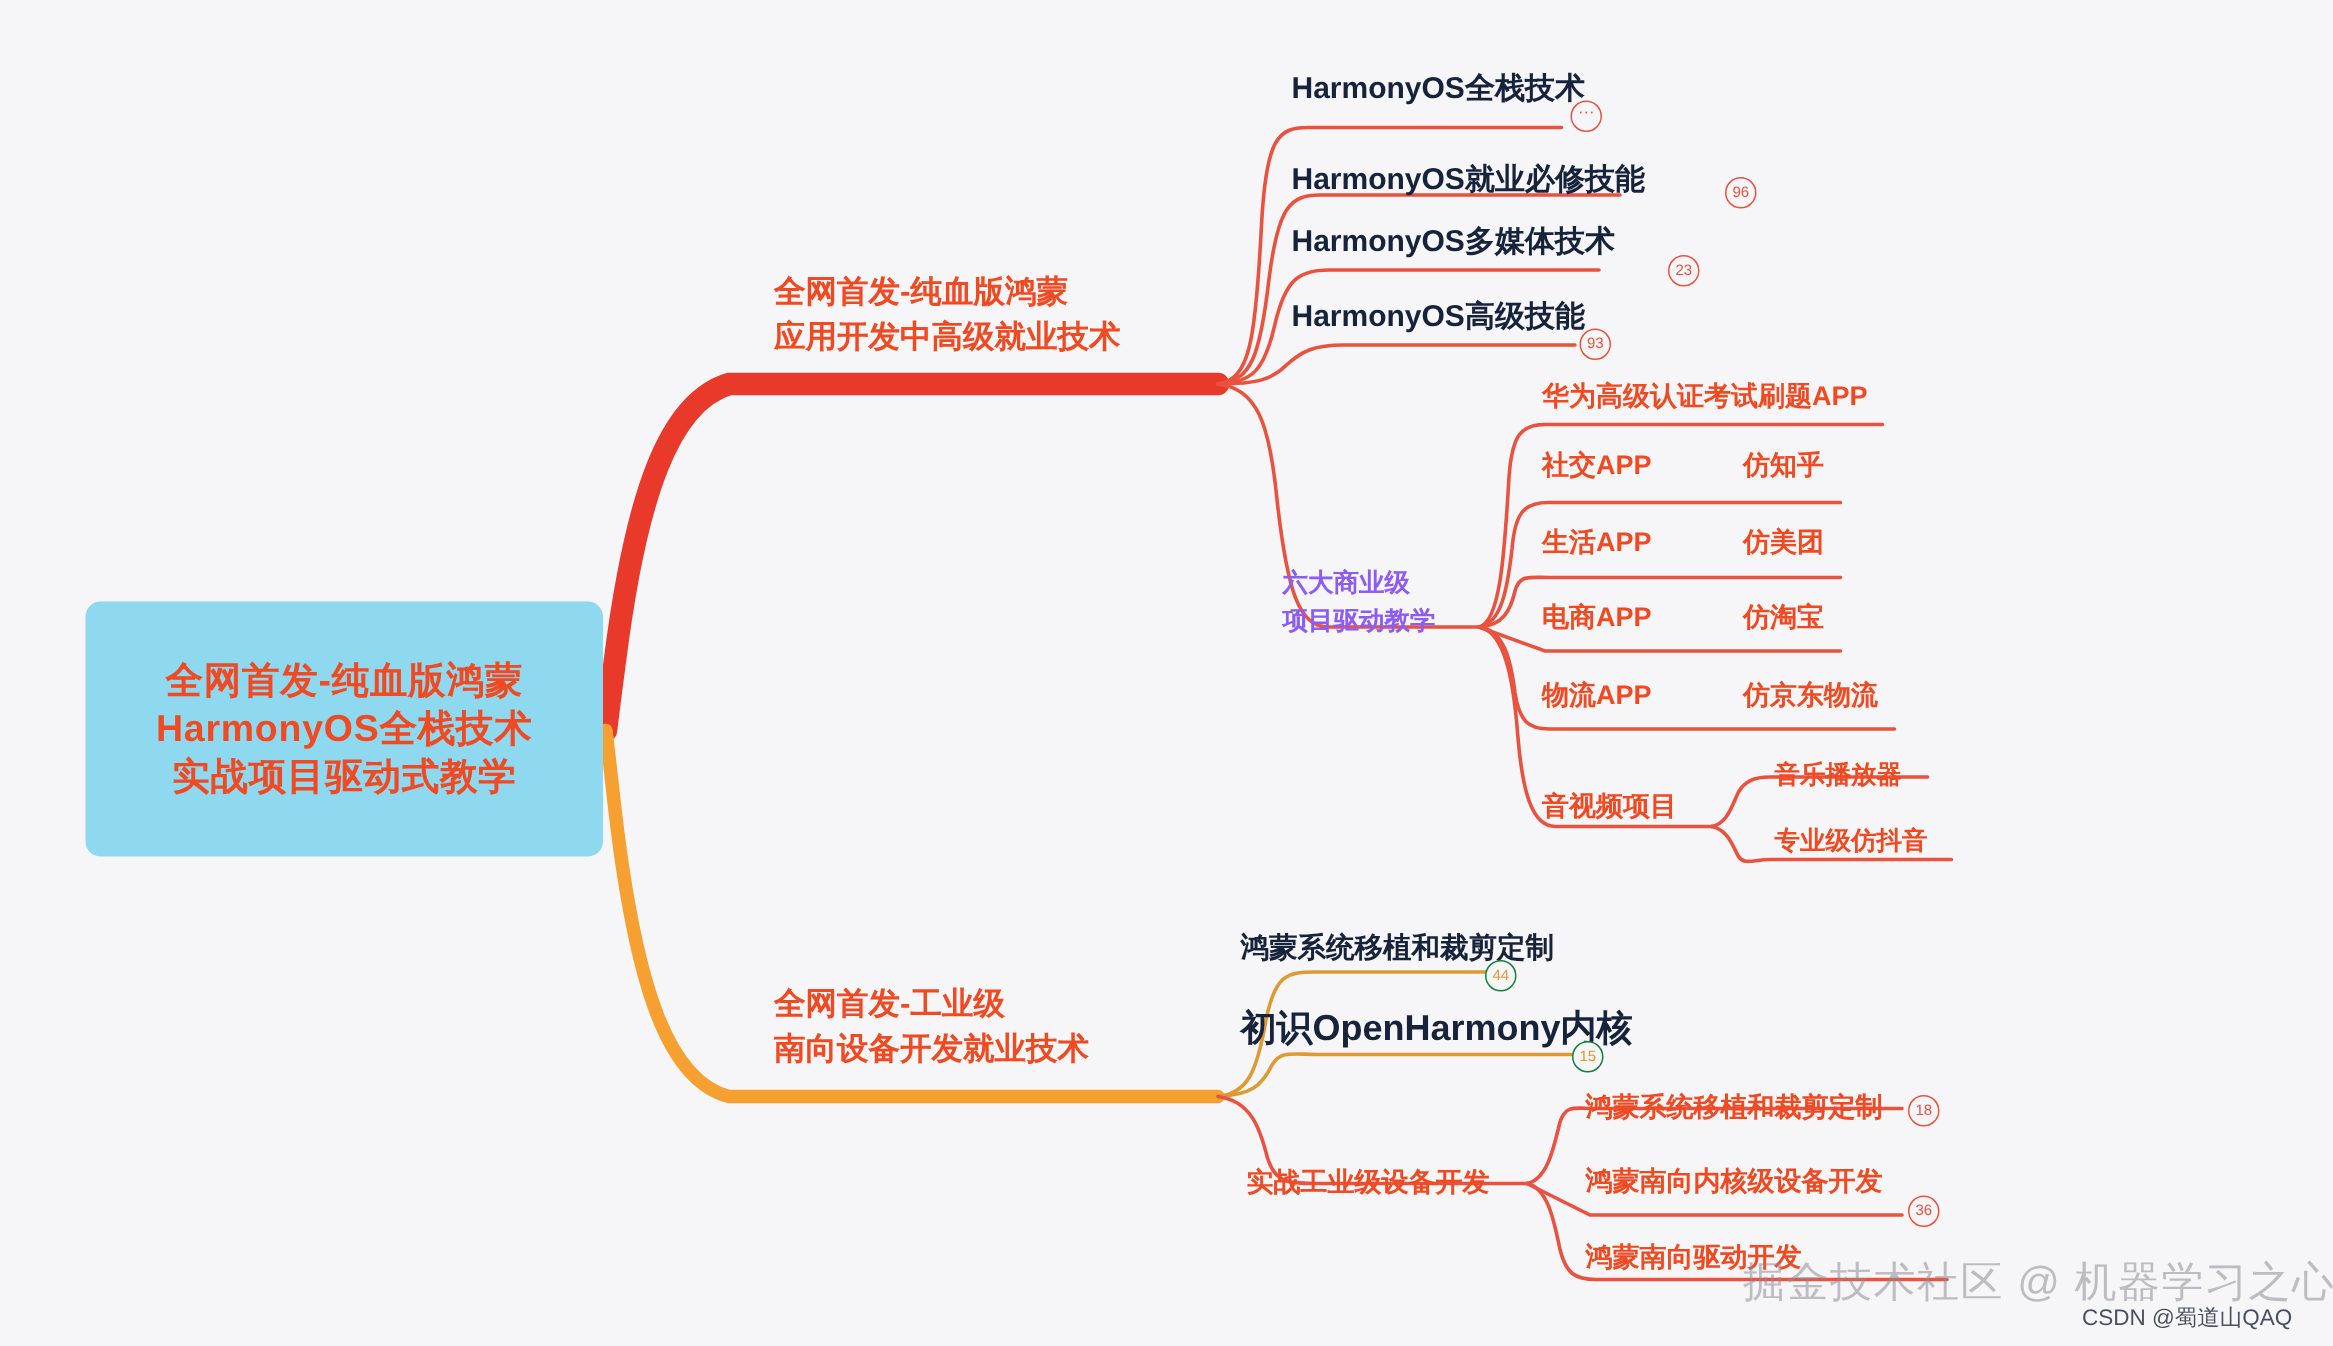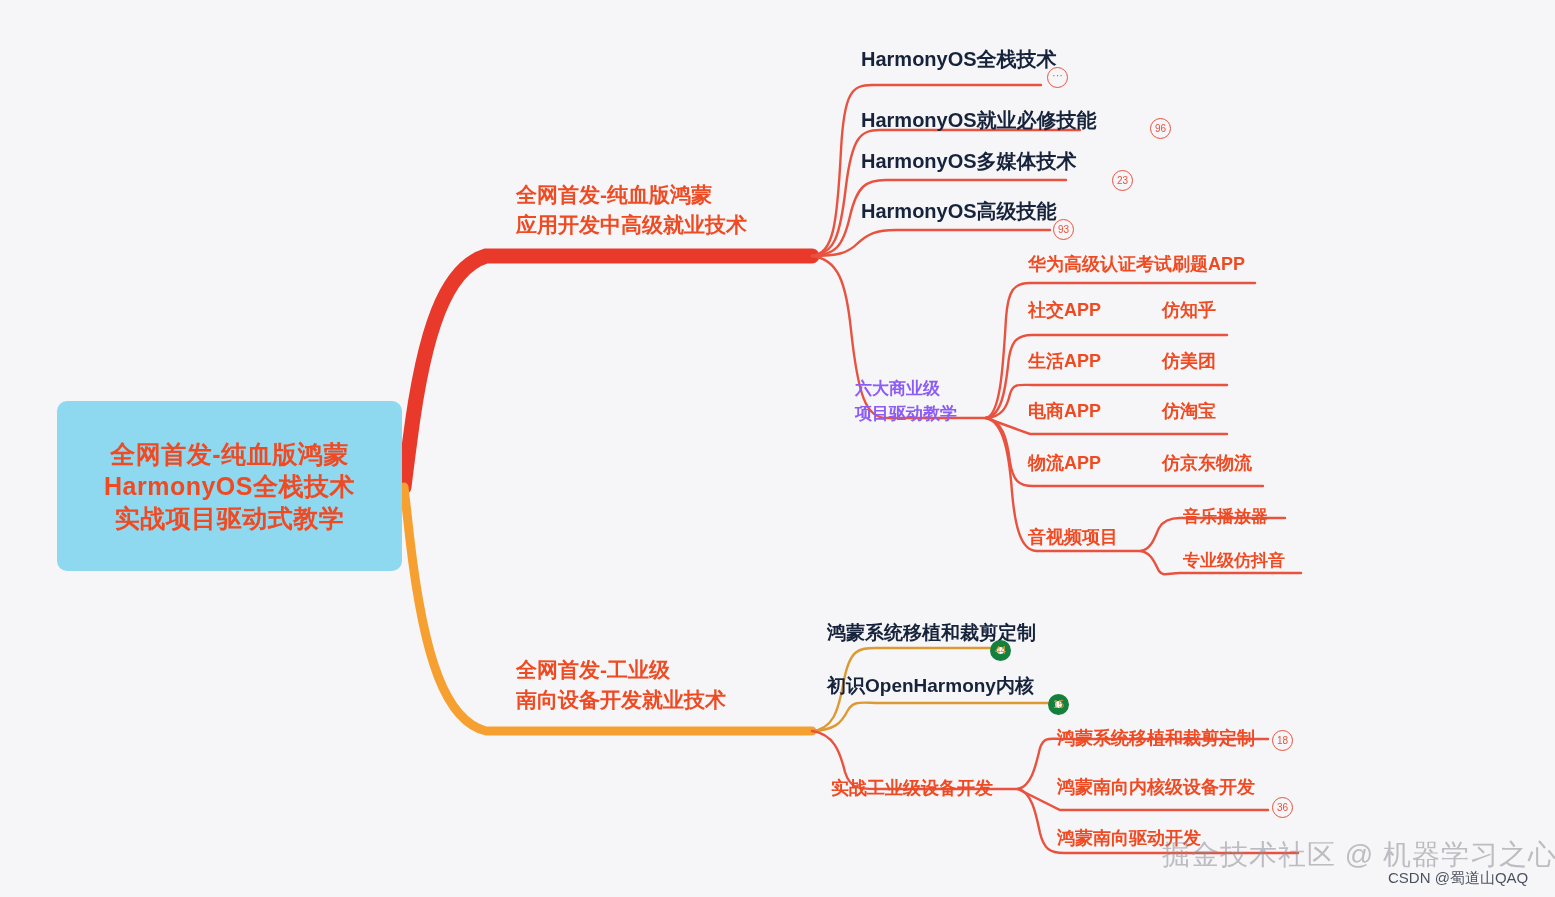--- a/index.html
+++ b/index.html
@@ -57,21 +57,21 @@
     position:absolute;
     width:21px;height:21px;border-radius:50%;
     box-sizing:border-box;
     display:flex;align-items:center;justify-content:center;
     font-size:10px;font-weight:normal;
     background:#f6f6f8;
     z-index:6;
     letter-spacing:0;
   }
   .badge.red{border:1px solid #e8523f;color:#e8523f;}
-  .badge.amber{border:7px solid #15803d;color:#dd9a33;}
+  .badge.amber{border:1px solid #15803d;color:#dd9a33;}
   .badge.dots{font-size:11px;line-height:6px;padding-bottom:5px;}
 
   
   .wm1{
     position:absolute;left:1162px;top:836px;
     font-size:28px;color:#8e8e96;opacity:.55;
     white-space:nowrap;z-index:8;letter-spacing:1px;
   }
   .wm2{
     position:absolute;left:1388px;top:869px;
@@ -167,21 +167,21 @@
   <div class="node orange-leaf sm" style="left:1183px;top:548px;">专业级仿抖音</div>
 
   <div class="node branch-label" style="left:516px;top:655px;">
     <span class="t">全网首发-工业级</span>
     <span class="t">南向设备开发就业技术</span>
   </div>
 
   <div class="node orange-leaf" style="left:827px;top:620px;font-size:19px;color:#16233b;">鸿蒙系统移植和裁剪定制</div>
   <div class="badge amber" style="left:990px;top:640px;">44</div>
 
-  <div class="node orange-leaf" style="left:827px;top:673px;font-size:19px;color:#16233b;text-align:center;">初识OpenHarmony内核</div>
+  <div class="node orange-leaf" style="left:827px;top:673px;font-size:24px;color:#16233b;text-align:center;">初识OpenHarmony内核</div>
   <div class="badge amber" style="left:1048px;top:694px;">15</div>
 
   <div class="node orange-leaf" style="left:831px;top:776px;">实战工业级设备开发</div>
 
   <div class="node orange-leaf" style="left:1057px;top:726px;">鸿蒙系统移植和裁剪定制</div>
   <div class="badge red" style="left:1272px;top:730px;">18</div>
 
   <div class="node orange-leaf" style="left:1057px;top:775px;">鸿蒙南向内核级设备开发</div>
   <div class="badge red" style="left:1272px;top:797px;">36</div>
 

